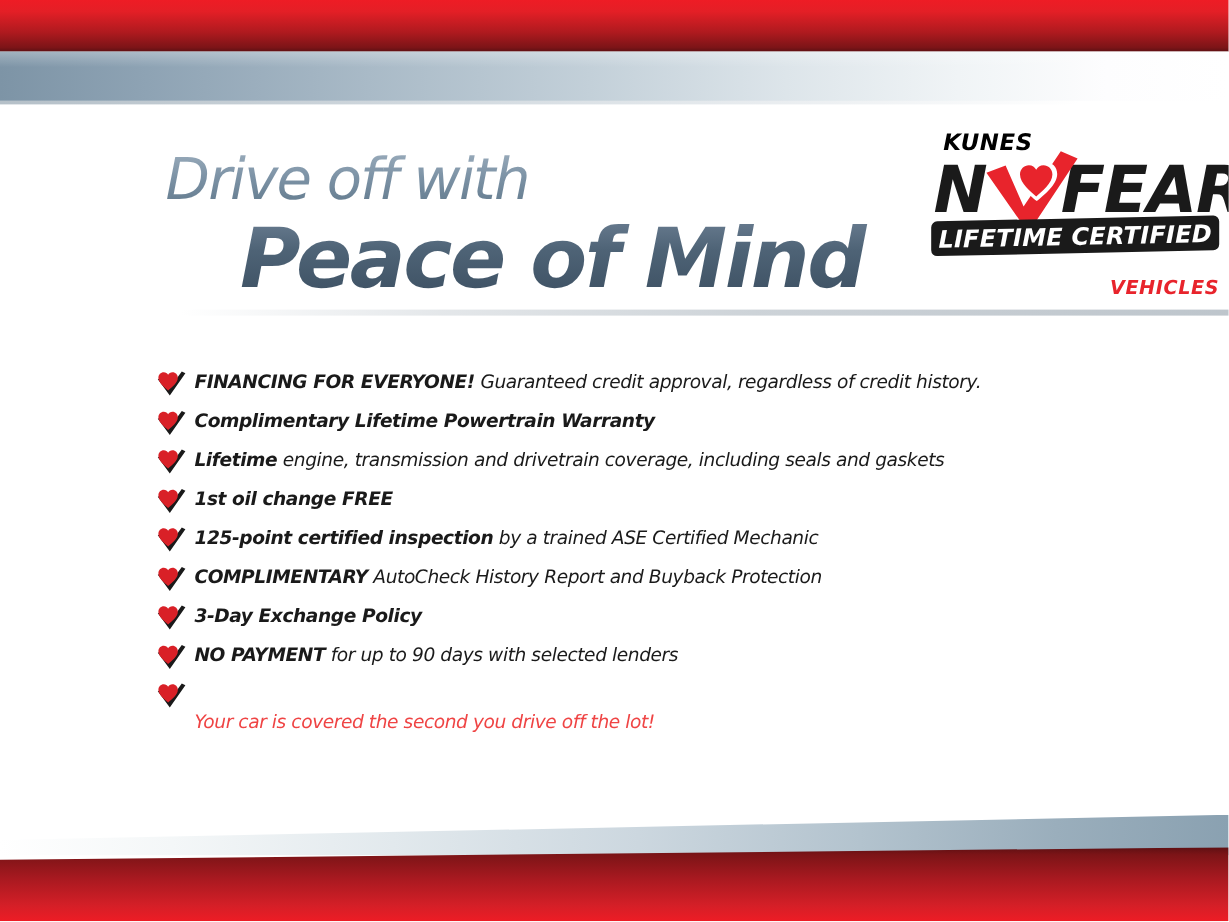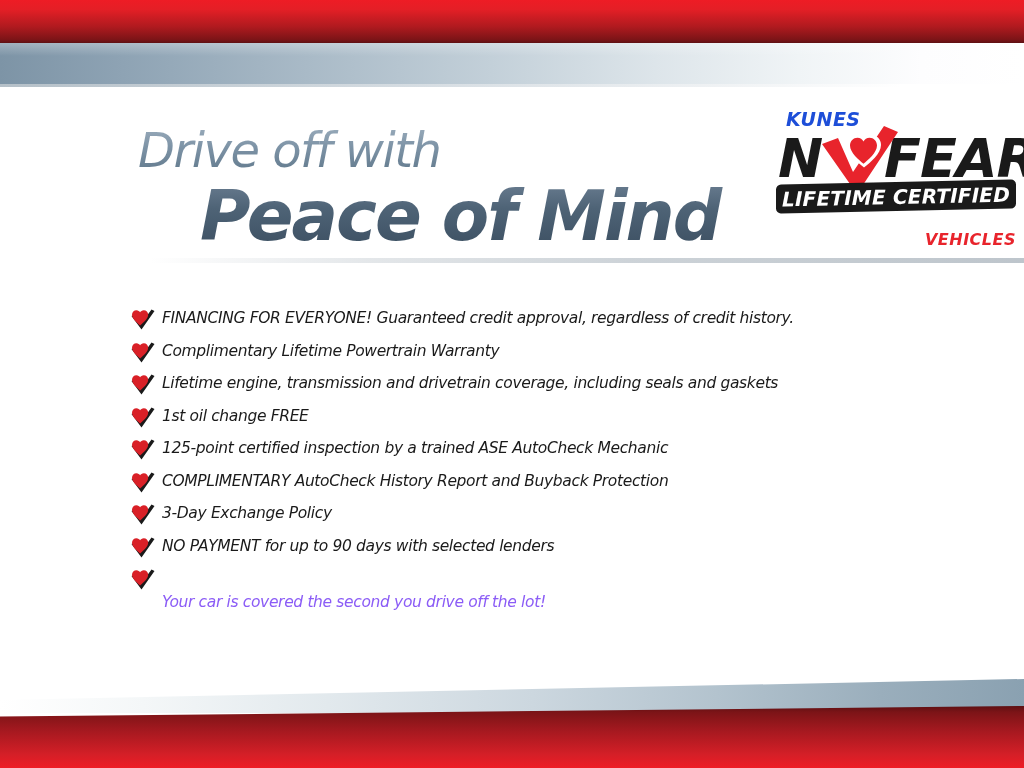--- a/index.html
+++ b/index.html
@@ -130,21 +130,21 @@
   }
   .logo-kunes {
     position: absolute;
     left: 16px;
     top: 0px;
     font-family: "DejaVu Sans", sans-serif;
     font-style: italic;
     font-weight: bold;
     font-size: 19px;
     letter-spacing: 0.5px;
-    color: #1d4ed8;
+    color: #000000;
     white-space: nowrap;
   }
   .logo-nofear {
     position: absolute;
     left: 8px;
     top: 22px;
     width: 240px;
     height: 58px;
   }
   .logo-n {
@@ -241,29 +241,29 @@
   .benefit-text {
     font-family: "DejaVu Sans", sans-serif;
     font-style: italic;
     font-size: 15.5px;
     line-height: 21px;
     color: #1a1a1a;
     letter-spacing: -0.35px;
     white-space: nowrap;
   }
   .benefit-text .b {
-    font-weight: normal;
+    font-weight: bold;
     text-align: center;
   }
   .benefit-sub {
     font-family: "DejaVu Sans", sans-serif;
     font-style: italic;
     font-size: 15.5px;
     line-height: 22px;
-    color: #8b5cf6;
+    color: #ef4444;
     letter-spacing: -0.35px;
     margin-left: 32px;
     margin-top: 1px;
     white-space: nowrap;
   }
 </style>
 </head>
 <body>
 
 <div id="ad-banner">
@@ -343,21 +343,21 @@
       <span class="benefit-text"><span class="b">1st oil change FREE</span><span></span></span>
     </div>
 
     <div class="benefit-row">
       <span class="benefit-check">
         <svg viewBox="0 0 25 21" width="25" height="21" xmlns="http://www.w3.org/2000/svg">
           <path d="M1.5 7 L6 5 L10.5 15.5 L21.5 0.5 L24.5 2 L11.5 20.5 Z" fill="#1a1a1a"></path>
           <path d="M2 5.8 c0-2.6 2-4.6 4.4-4.6 c1.8 0 3 1 3.7 2.1 c0.7-1.1 1.9-2.1 3.7-2.1 c2.4 0 4.4 2 4.4 4.6 c0 4.2-5.3 8.2-8.1 10.6 C7.3 14 2 10 2 5.8 Z" fill="#d92027"></path>
         </svg>
       </span>
-      <span class="benefit-text"><span class="b">125-point certified inspection</span><span> by a trained ASE AutoCheck Mechanic</span></span>
+      <span class="benefit-text"><span class="b">125-point certified inspection</span><span> by a trained ASE Certified Mechanic</span></span>
     </div>
 
     <div class="benefit-row">
       <span class="benefit-check">
         <svg viewBox="0 0 25 21" width="25" height="21" xmlns="http://www.w3.org/2000/svg">
           <path d="M1.5 7 L6 5 L10.5 15.5 L21.5 0.5 L24.5 2 L11.5 20.5 Z" fill="#1a1a1a"></path>
           <path d="M2 5.8 c0-2.6 2-4.6 4.4-4.6 c1.8 0 3 1 3.7 2.1 c0.7-1.1 1.9-2.1 3.7-2.1 c2.4 0 4.4 2 4.4 4.6 c0 4.2-5.3 8.2-8.1 10.6 C7.3 14 2 10 2 5.8 Z" fill="#d92027"></path>
         </svg>
       </span>
       <span class="benefit-text"><span class="b">COMPLIMENTARY</span><span> AutoCheck History Report and Buyback Protection</span></span>

